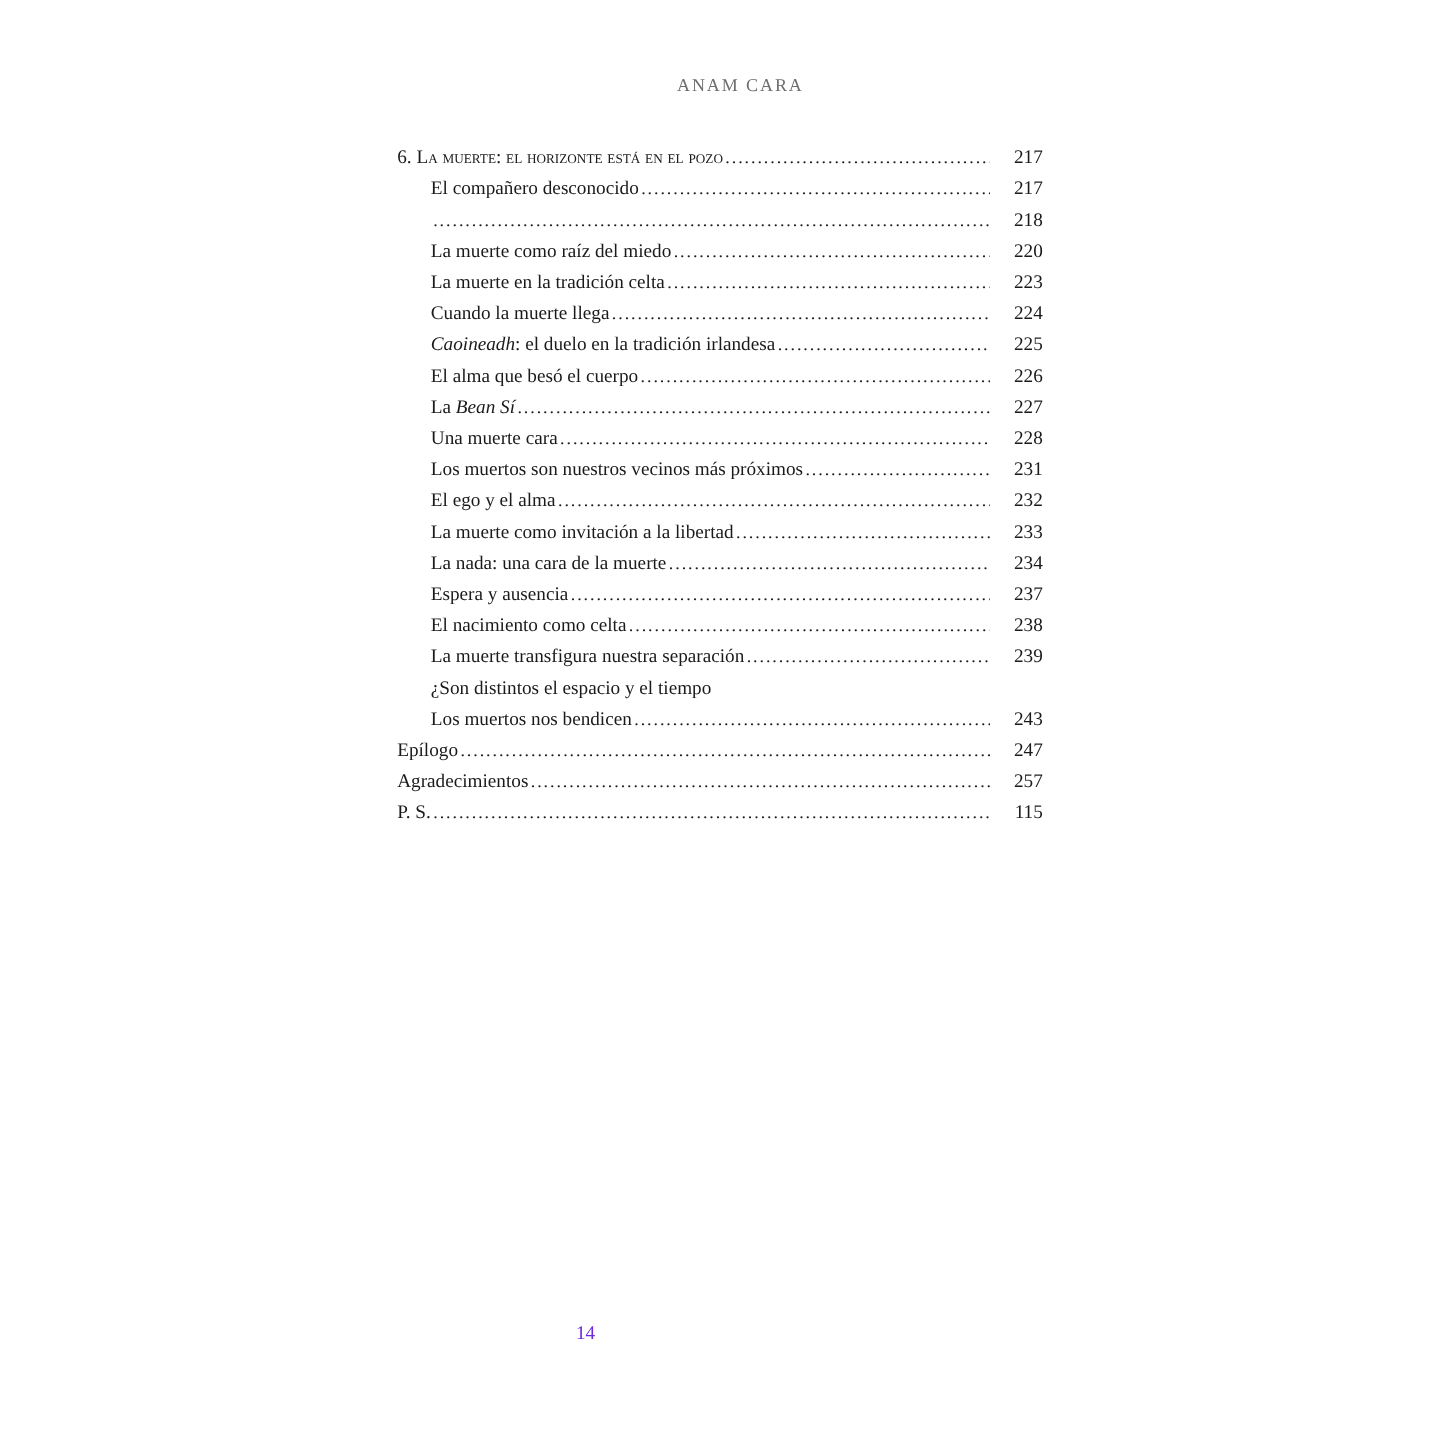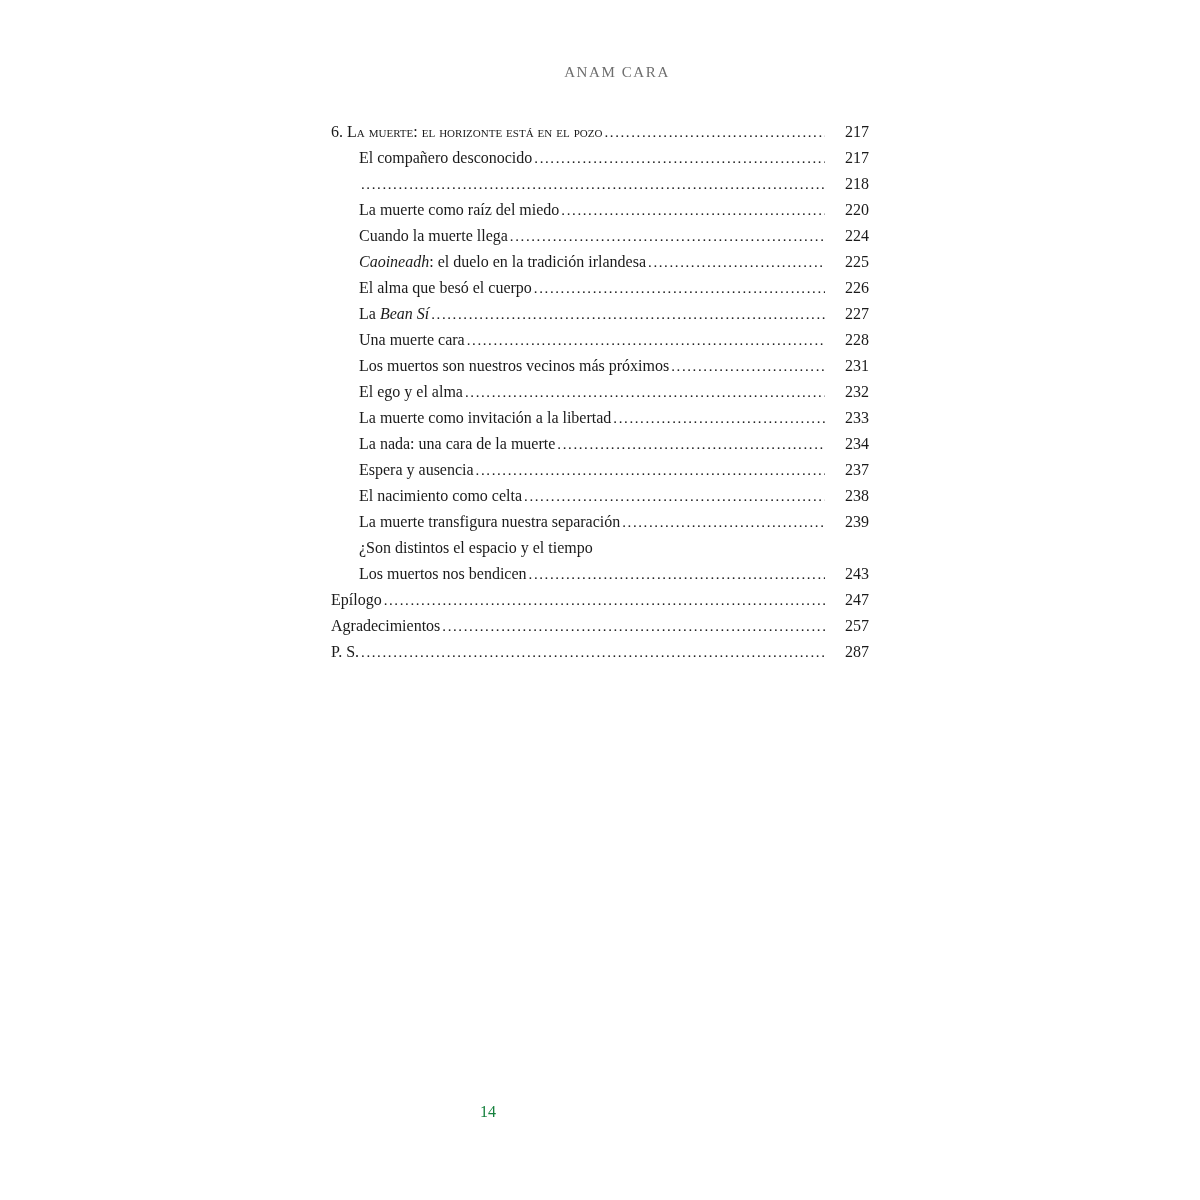--- a/index.html
+++ b/index.html
@@ -63,21 +63,21 @@
       text-align: right;
     }
     .toc-page.italic { }
     .folio {
       position: absolute;
       top: 1103px;
       left: 0;
       width: 976px;
       text-align: center;
       font-size: 16px;
-      color: #15803d;
+      color: #6d28d9;
     }
   </style>
 </head>
 <body>
 
 <div class="running-head">ANAM CARA</div>
 
 <div class="toc">
 
   <div class="toc-row">
@@ -96,20 +96,25 @@
     <span class="toc-leader"></span>
     <span class="toc-page">218</span>
   </div>
 
   <div class="toc-row indent">
     <span class="toc-title">La muerte como raíz del miedo</span>
     <span class="toc-leader"></span>
     <span class="toc-page">220</span>
   </div>
 
+  <div class="toc-row indent">
+    <span class="toc-title">La muerte en la tradición celta</span>
+    <span class="toc-leader"></span>
+    <span class="toc-page">223</span>
+  </div>
 
   <div class="toc-row indent">
     <span class="toc-title">Cuando la muerte llega</span>
     <span class="toc-leader"></span>
     <span class="toc-page">224</span>
   </div>
 
   <div class="toc-row indent">
     <span class="toc-title"><i>Caoineadh</i><span>: el duelo en la tradición irlandesa</span></span>
     <span class="toc-leader"></span>
@@ -194,18 +199,18 @@
 
   <div class="toc-row">
     <span class="toc-title">Agradecimientos</span>
     <span class="toc-leader"></span>
     <span class="toc-page">257</span>
   </div>
 
   <div class="toc-row">
     <span class="toc-title">P. S.</span>
     <span class="toc-leader"></span>
-    <span class="toc-page">287</span>
+    <span class="toc-page">115</span>
   </div>
 
 </div>
 
 <div class="folio">14</div>
 
 </body></html>

